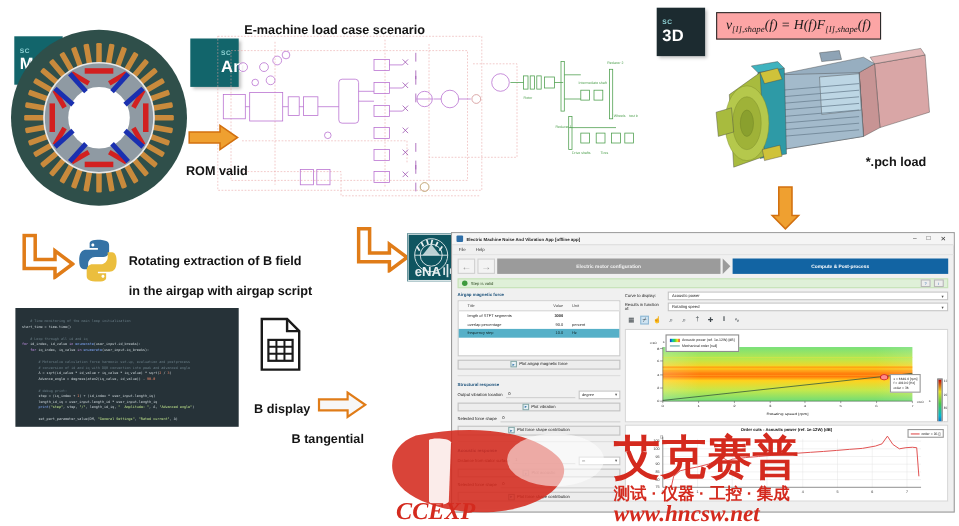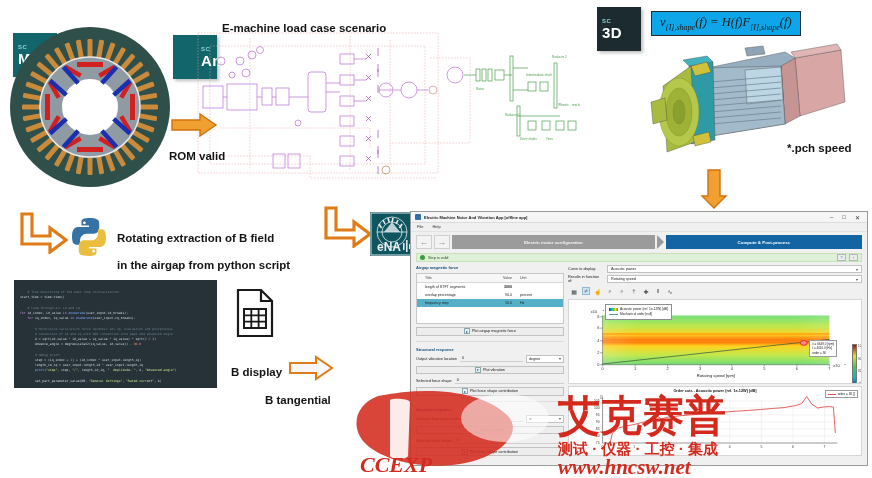--- a/index.html
+++ b/index.html
@@ -22,21 +22,21 @@
     box-shadow: 2px 2px 3px rgba(0,0,0,.25);
   }
   .sc-tile .sc { font-size: 6px; font-weight:700; letter-spacing:.5px; line-height:7px; color:#8fd3d6;}
   .sc-tile .nm { font-size: 15px; font-weight:700; line-height:16px; letter-spacing:.3px;}
 
   
   .head-bold { font-weight: 700; font-size: 11.5px; color:#141414;margin-top:12px; }
 
   
   .eqbox {
-    border:1px solid #2b2b2b; background:#0ea5e9;
+    border:1px solid #2b2b2b; background:#fca5a5;
     padding:3px 8px; font-family:"Liberation Serif", serif;
     font-size:12.5px; font-style:italic; white-space:nowrap;
   }
   .eqbox sub { font-size:8px; font-style:italic; }
 
   
   .codeblk {
     background:#263238; color:#cfd8dc;
     font-family:"DejaVu Sans Mono", monospace;
     font-size:3.1px; line-height:5.2px;
@@ -374,38 +374,38 @@
     <ellipse cx="34" cy="72" rx="13" ry="24" fill="#9fb238" stroke="#7d8d2c"></ellipse>
     <ellipse cx="34" cy="72" rx="6" ry="12" fill="#8aa02e" stroke="#6f8024"></ellipse>
     <path d="M6 62 L20 58 L22 80 L8 84 Z" fill="#a8bb3e"></path>
 
     <path d="M46 26 L62 22 L66 32 L50 36 Z" fill="#cfc23a"></path>
     <path d="M48 96 L64 92 L66 102 L50 106 Z" fill="#cfc23a"></path>
     <path d="M100 8 L118 6 L120 14 L102 16 Z" fill="#8ea3b5"></path>
   </g>
 </svg>
 
-<div class="abs head-bold" style="left:787px; top:130px; font-size:11.5px;">*.pch speed</div>
+<div class="abs head-bold" style="left:787px; top:130px; font-size:11.5px;">*.pch load</div>
 
 <svg class="abs arrow-down" style="left:700px;top:168px;" width="28" height="42" viewBox="0 0 28 42">
   <path d="M8 2 H20 V28 H26 L14 40 L2 28 H8 Z" fill="#efa030" stroke="#d2700f" stroke-width="1.4"></path>
 </svg>
 
 <svg class="abs arrow-hook" style="left:20px;top:212px;" width="48" height="42" viewBox="0 0 48 42">
   <path d="M2 2 H12 V24 H30 V16 L46 28 L30 40 V32 H2 Z" fill="none" stroke="#e07c18" stroke-width="3.2" stroke-linejoin="miter"></path>
 </svg>
 
 <svg class="abs" style="left:68px;top:216px;" width="42" height="42" viewBox="0 0 42 42">
   <path d="M20.5 2 C13 2 13.5 5.5 13.5 5.5 l0 4 7.5 0 0 1.5 -10.5 0 C7 11 4 13 4 20.5 c0 7.5 2.6 8.2 5.5 8.2 l2.6 0 0-4.6 c0-3.4 2.9-6.4 6.3-6.4 l7.5 0 c3 0 5.3-2.4 5.3-5.4 l0-5.2 C31.2 4 29.2 2 20.5 2 z M16.4 5.4 c0.8 0 1.4 0.6 1.4 1.4 0 0.8-0.6 1.4-1.4 1.4 -0.8 0-1.4-0.6-1.4-1.4 0-0.8 0.6-1.4 1.4-1.4 z" fill="#3572A5"></path>
   <path d="M21.5 40 C29 40 28.5 36.5 28.5 36.5 l0-4 -7.5 0 0-1.5 10.5 0 C35 31 38 29 38 21.5 c0-7.5-2.6-8.2-5.5-8.2 l-2.6 0 0 4.6 c0 3.4-2.9 6.4-6.3 6.4 l-7.5 0 c-3 0-5.3 2.4-5.3 5.4 l0 5.2 C10.8 38 12.8 40 21.5 40 z M25.6 36.6 c-0.8 0-1.4-0.6-1.4-1.4 0-0.8 0.6-1.4 1.4-1.4 0.8 0 1.4 0.6 1.4 1.4 0 0.8-0.6 1.4-1.4 1.4 z" fill="#EBBE3E"></path>
 </svg>
 
 <div class="abs" style="left:117px; top:219px; line-height:15px;">
   <div class="head-bold" style="font-size:11.5px;">Rotating  extraction of B field</div>
-  <div class="head-bold" style="font-size:11.5px;">in the airgap from python script</div>
+  <div class="head-bold" style="font-size:11.5px;">in the airgap with airgap script</div>
 </div>
 
 <div class="abs codeblk" style="left:14px; top:280px; width:203px; height:108px;">
 <span class="c">    # Time monitoring of the main loop initialization</span>
 <span>start_time = time.time()</span>
 
 <span class="c">    # Loop through all id and iq</span>
 <span><span class="k">for</span> id_index, id_value <span class="k">in</span> <span class="f">enumerate</span>(user_input.id_breaks):</span>
 <span>    <span class="k">for</span> iq_index, iq_value <span class="k">in</span> <span class="f">enumerate</span>(user_input.iq_breaks):</span>
 

